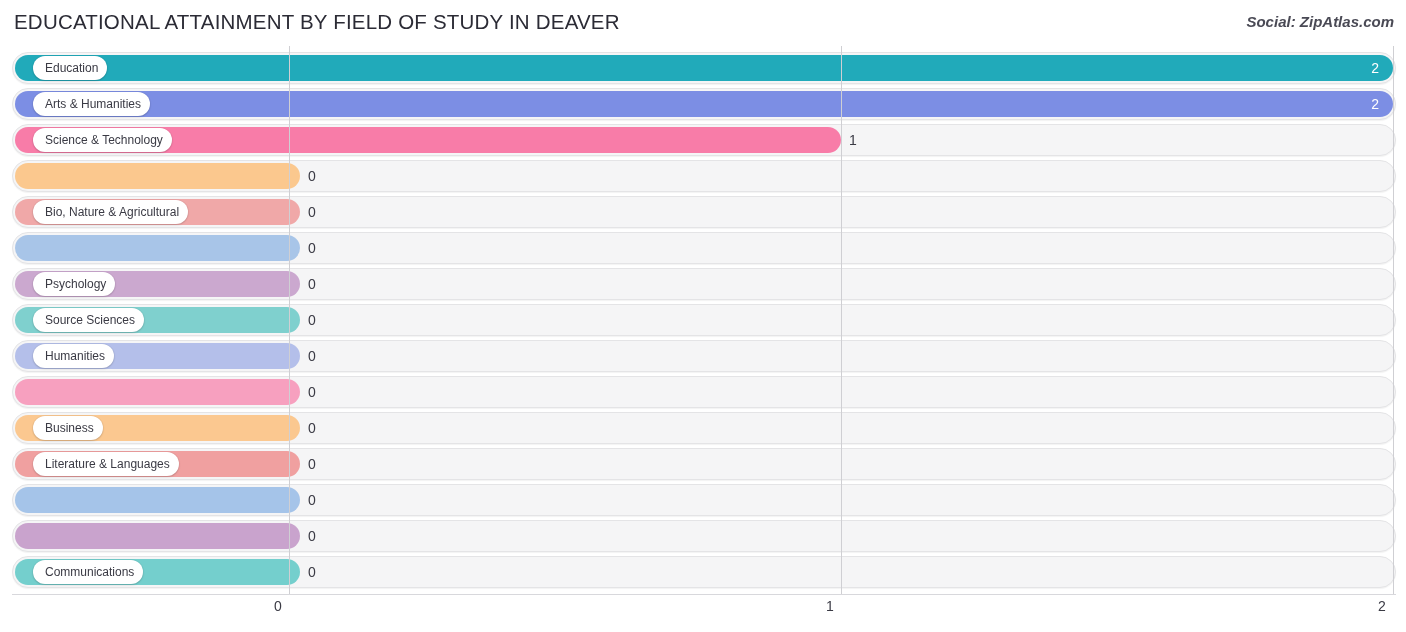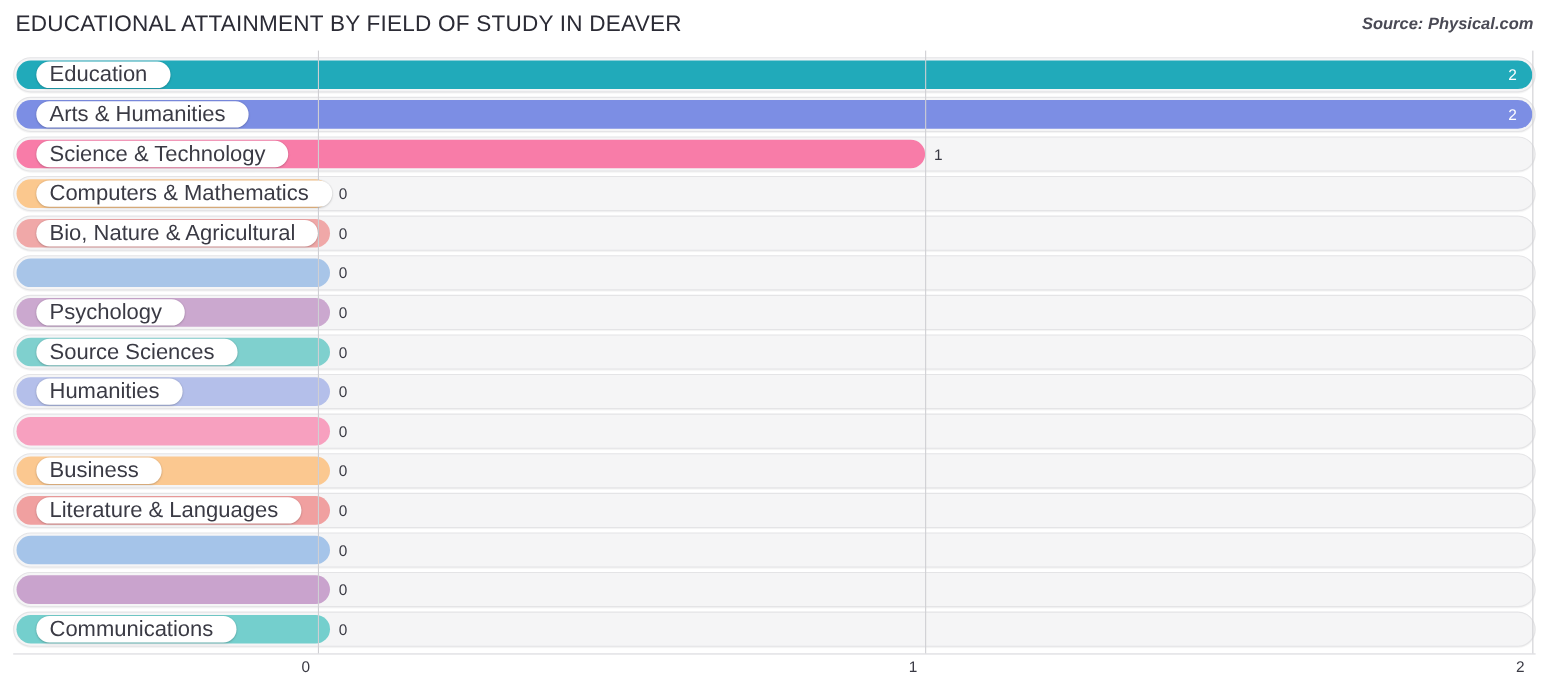--- a/index.html
+++ b/index.html
@@ -107,24 +107,24 @@
     color: #3a3a44;
     z-index: 4;
     white-space: nowrap;
   }
   .label-pill {
     position: absolute;
     left: 21px;
     top: 4px;
     height: 24px;
     line-height: 24px;
-    padding: 0 21px 0 12px;
+    padding: 0 9px 0 12px;
     background: #ffffff;
     border-radius: 13px;
-    font-size: 20px;
+    font-size: 12px;
     color: #3a3a44;
     white-space: nowrap;
     z-index: 5;
     box-shadow: 0 1px 2px rgba(0,0,0,0.17), 0 0 0 1px rgba(0,0,0,0.03);
   }
 
   
   .axis {
     position: absolute;
     left: 0;
@@ -147,21 +147,21 @@
     color: #3a3a44;
     transform: translateX(-50%);
     white-space: nowrap;
   }
 </style>
 </head>
 <body>
 
 <div class="header">
   <div class="chart-title">EDUCATIONAL ATTAINMENT BY FIELD OF STUDY IN DEAVER</div>
-  <div class="source">Source: Physical.com</div>
+  <div class="source">Social: ZipAtlas.com</div>
 </div>
 
 <div class="plot" id="plot">
     <div class="gridline" style="left: 289px;"></div>
     <div class="gridline" style="left: 841px;"></div>
     <div class="gridline" style="left: 1393px;"></div>
     <div class="row" style="top: 6px;">
       <div class="track"></div>
       <div class="bar" style="width: 1378px; background: rgb(33, 170, 186);">
         <div class="bar-value-in">2</div>
@@ -178,21 +178,20 @@
     <div class="row" style="top: 78px;">
       <div class="track"></div>
       <div class="bar" style="width: 826px; background: rgb(248, 124, 168);"></div>
       <div class="value-out" style="left: 837px;">1</div>
       <div class="label-pill">Science &amp; Technology</div>
     </div>
     <div class="row" style="top: 114px;">
       <div class="track"></div>
       <div class="bar" style="width: 285px; background: rgb(251, 200, 142);"></div>
       <div class="value-out" style="left: 296px;">0</div>
-      <div class="label-pill">Computers &amp; Mathematics</div>
     </div>
     <div class="row" style="top: 150px;">
       <div class="track"></div>
       <div class="bar" style="width: 285px; background: rgb(240, 168, 168);"></div>
       <div class="value-out" style="left: 296px;">0</div>
       <div class="label-pill">Bio, Nature &amp; Agricultural</div>
     </div>
     <div class="row" style="top: 186px;">
       <div class="track"></div>
       <div class="bar" style="width: 285px; background: rgb(168, 197, 232);"></div>

